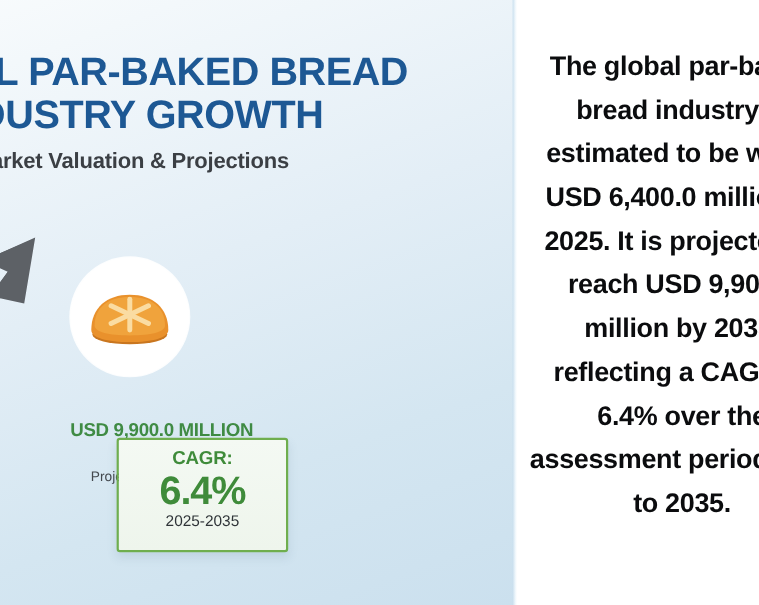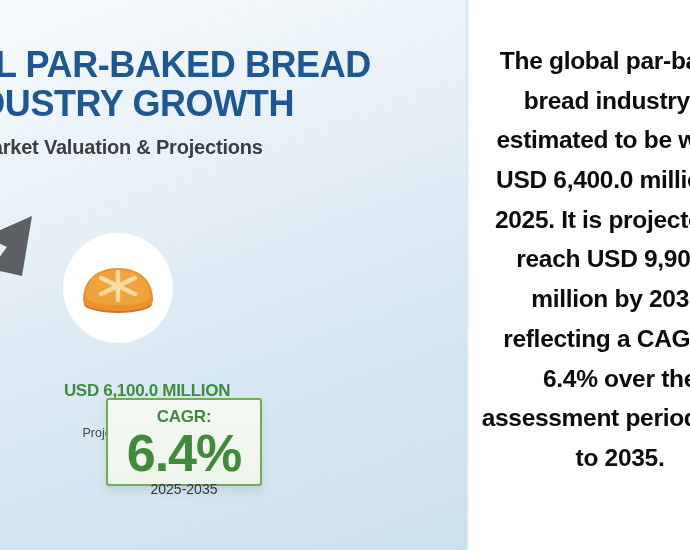--- a/index.html
+++ b/index.html
@@ -40,28 +40,28 @@
   
   .valblock{position:absolute;text-align:center;}
   .valblock .amt{font-weight:bold;font-size:17px;letter-spacing:-0.3px;line-height:1.15;}
   .valblock .yr{font-weight:bold;font-size:17px;line-height:1.2;color:#2f3438;}
   .valblock .cap{font-size:12.5px;color:#44494e;margin-top:5px;}
   .v-right{left:272px;top:381px;width:210px;}
   .v-right .amt{color:#3f8b44;}
 
   
   .cagr{
-    position:absolute;left:336px;top:398px;width:156px;height:88px;
+    position:absolute;left:336px;top:398px;width:156px;height:104px;
     background:linear-gradient(180deg,#f4f9f3 0%,#eef5ec 100%);
     border:2px solid #6fae4e;border-radius:3px;
     box-shadow:0 5px 9px rgba(80,110,130,.13);
     text-align:center;box-sizing:border-box;padding-top:7px;
   }
   .cagr .lbl{color:#3f8b3a;font-weight:bold;font-size:17px;letter-spacing:-0.2px;}
-  .cagr .big{color:#3f8b3a;font-weight:bold;font-size:52px;line-height:0.98;margin-top:1px;letter-spacing:-1px;}
+  .cagr .big{color:#3f8b3a;font-weight:bold;font-size:36px;line-height:0.98;margin-top:1px;letter-spacing:-1px;}
   .cagr .years{color:#2f3438;font-weight:normal;font-size:14px;margin-top:2px;}
   .cagr .desc{color:#3c4146;font-size:11.5px;margin-top:3px;letter-spacing:-0.2px;}
 
   
   .textpanel{
     position:absolute;left:470px;top:0;width:330px;height:550px;
     background:#ffffff;overflow:hidden;
   }
   .body-copy{
     position:absolute;left:0;top:41px;width:300px;
@@ -105,21 +105,21 @@
             <g stroke="#fbe0a8" stroke-width="4.5" stroke-linecap="round" fill="none" opacity="0.95">
               <path d="M22 36 L56 20"></path>
                 <path d="M22 20 L56 36"></path>
                 <path d="M39 14 L39 42"></path>
             </g>
           </svg>
         </span>
       </div>
 
       <div class="valblock v-right">
-        <div class="amt">USD 6,100.0 MILLION</div>
+        <div class="amt">USD 9,900.0 MILLION</div>
         <div class="yr">2025</div>
         <div class="cap">Projected Market Value</div>
       </div>
 
       <div class="cagr">
         <div class="lbl">CAGR:</div>
         <div class="big">6.4%</div>
         <div class="years">2025-2035</div>
       </div>
 

